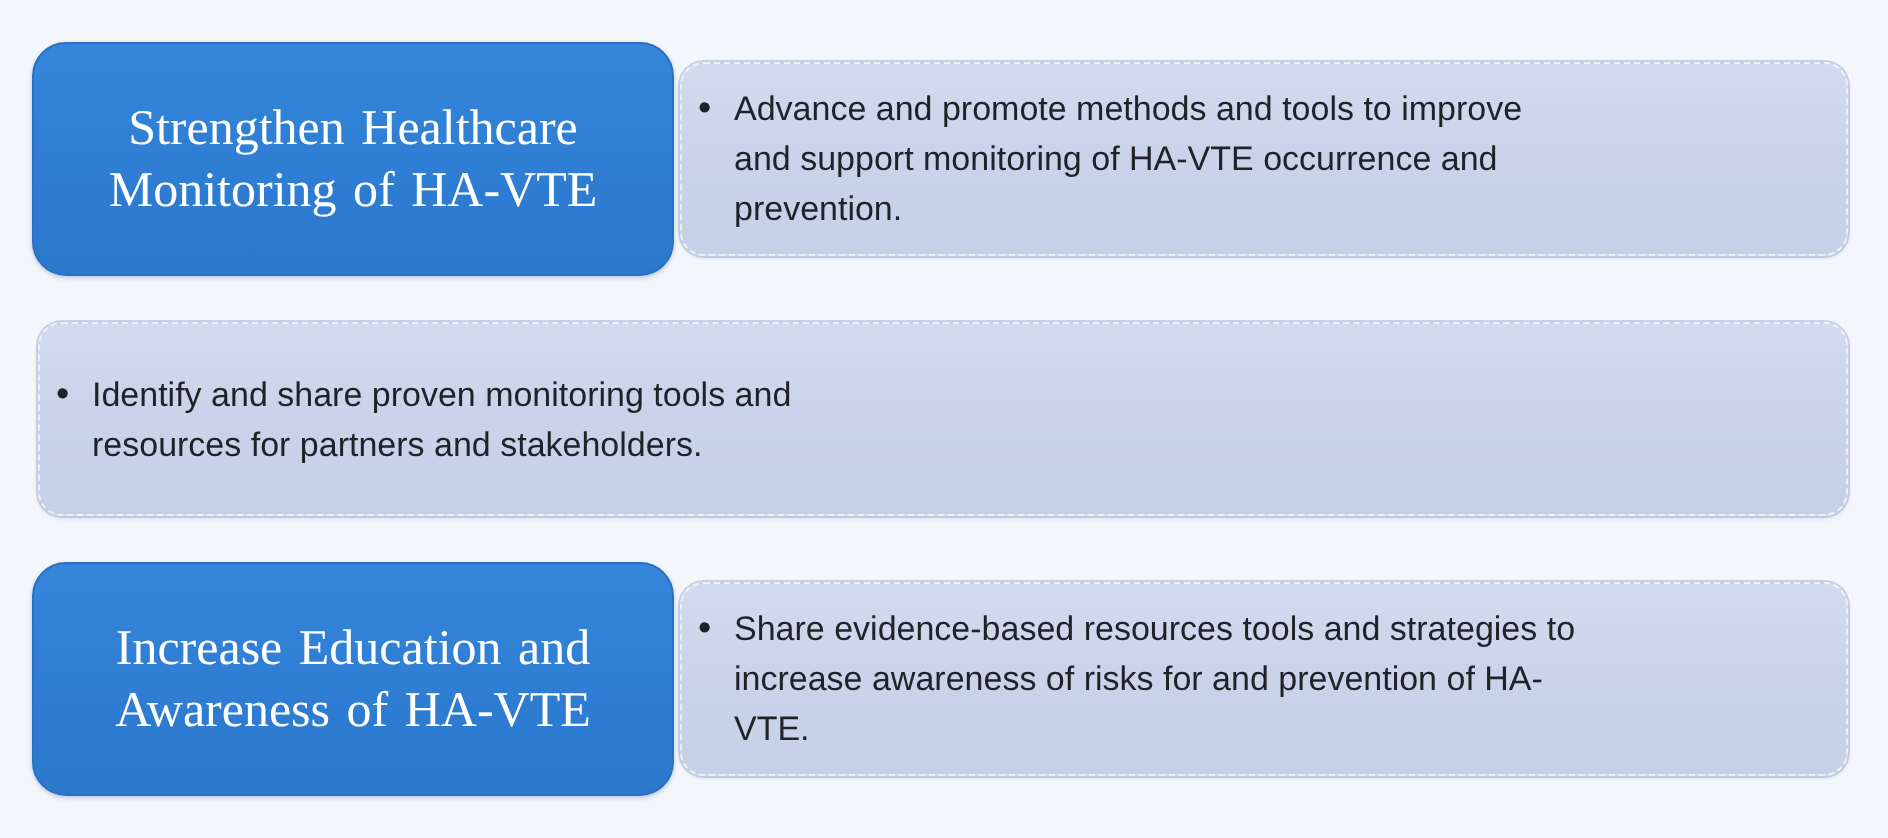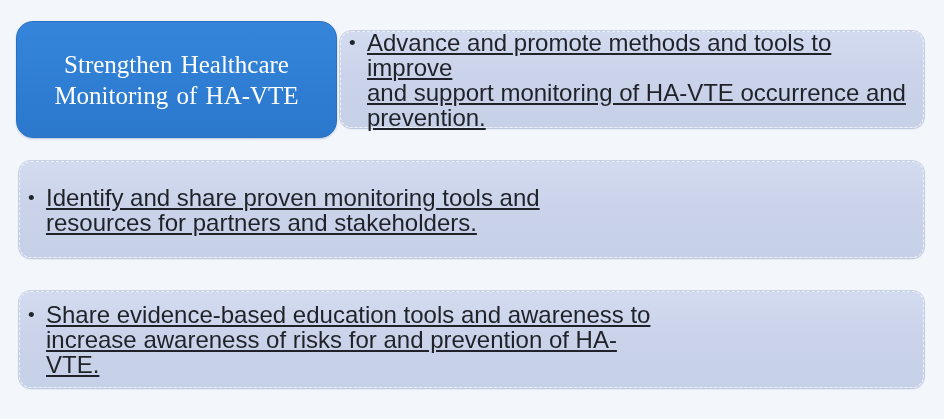--- a/index.html
+++ b/index.html
@@ -67,24 +67,23 @@
   .marker {
     flex: 0 0 18px;
     color: #1f2228;
     font-size: 19px;
     line-height: 25px;
     padding-left: 1px;
   }
   .bullet-text {
     flex: 1;
     color: #1f2228;
-    font-size: 24px;
+    font-size: 17px;
     line-height: 25px;
     white-space: pre-line;
-    text-decoration: underline;
   }
 </style>
 </head>
 <body>
 
 <div class="diagram">
 
   <div class="row">
     <div class="title-box">
       <div class="title">Strengthen Healthcare
@@ -104,23 +103,27 @@
     <div class="panel">
       <div class="bullet-item">
         <span class="marker">•</span>
         <span class="bullet-text">Identify and share proven monitoring tools and
 resources for partners and stakeholders.</span>
       </div>
     </div>
   </div>
 
   <div class="row">
+    <div class="title-box">
+      <div class="title">Increase Education and
+Awareness of HA-VTE</div>
+    </div>
     <div class="panel">
       <div class="bullet-item">
         <span class="marker">•</span>
-        <span class="bullet-text">Share evidence-based education tools and awareness to
+        <span class="bullet-text">Share evidence-based resources tools and strategies to
 increase awareness of risks for and prevention of HA-
 VTE.</span>
       </div>
     </div>
   </div>
 
 </div>
 
 </body></html>

